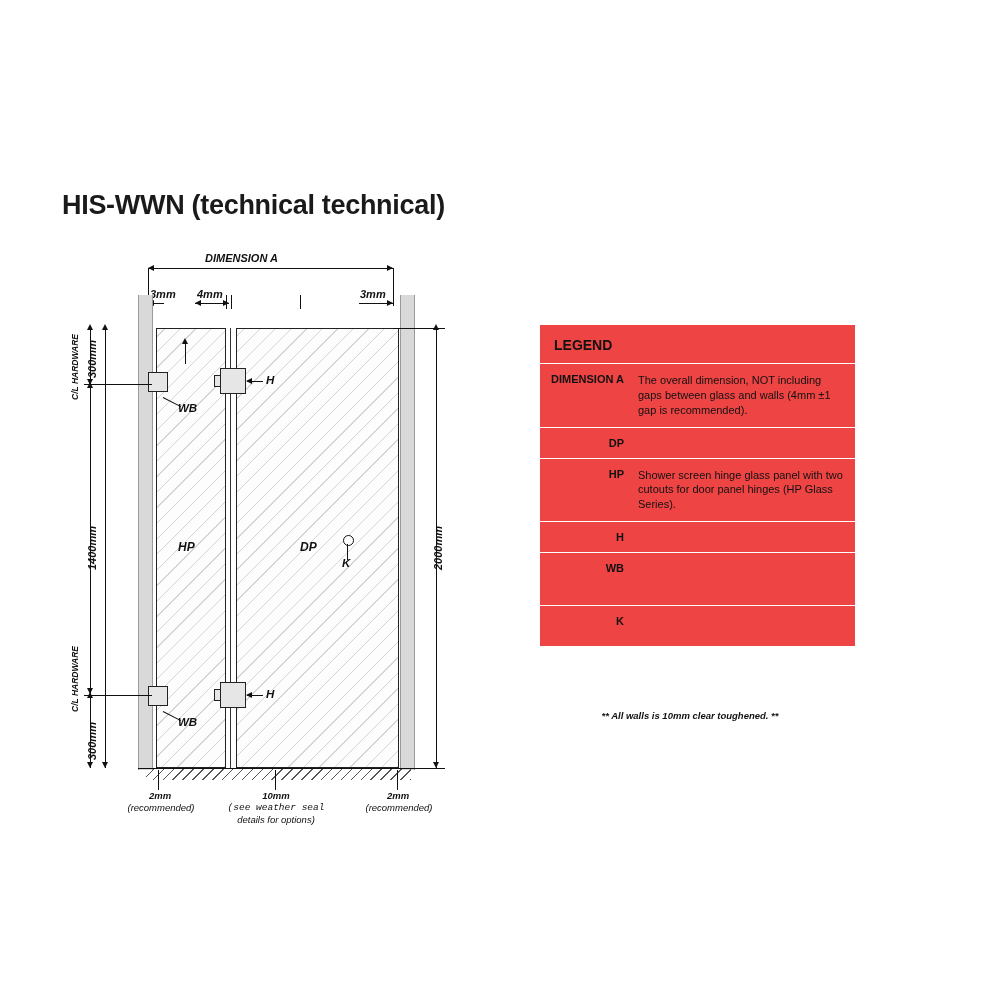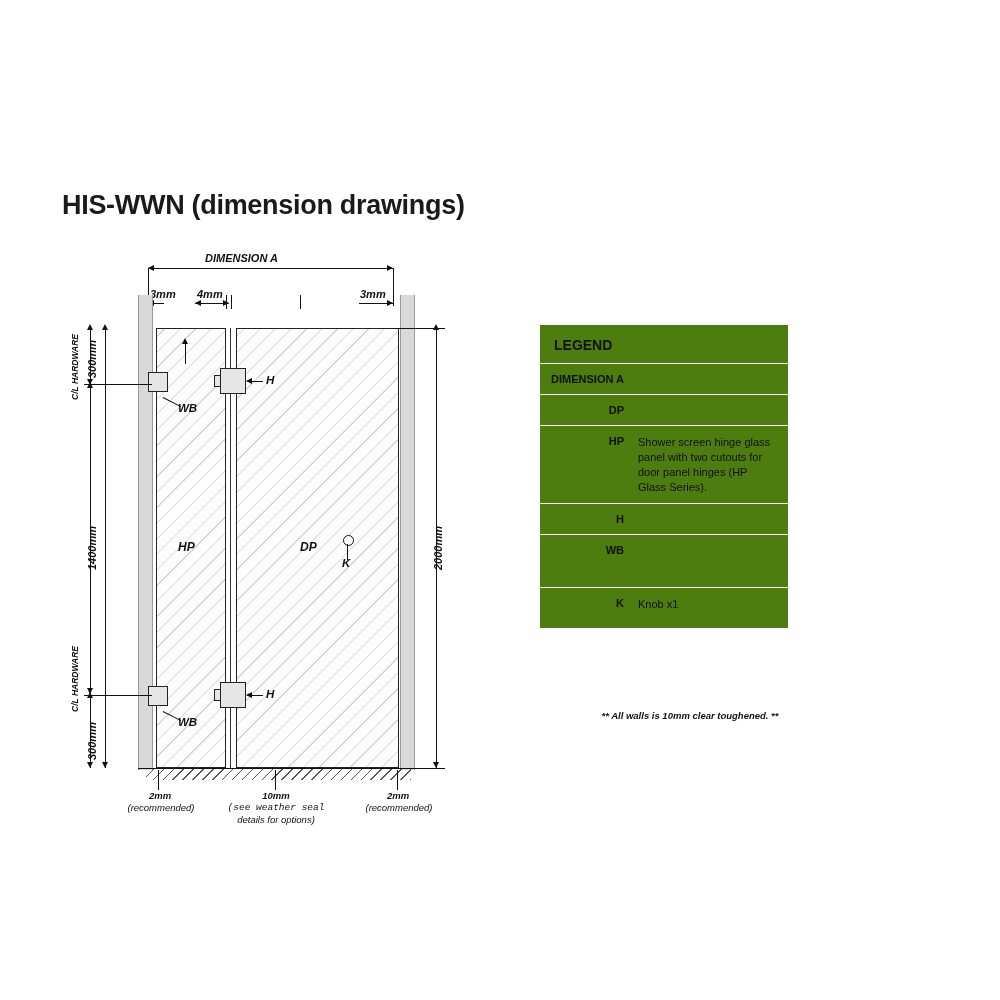--- a/index.html
+++ b/index.html
@@ -239,22 +239,22 @@
     color: #111;
     white-space: nowrap;
     text-align: center;
   }
 
   
   #legend {
     position: absolute;
     left: 540px;
     top: 325px;
-    width: 248px;
-    background: #4d7c0f;
+    width: 315px;
+    background: #ef4444;
     font-size: 11px;
   }
   #legend-title {
     font-size: 14px;
     font-weight: bold;
     padding: 12px 14px 10px 14px;
     border-bottom: 1px solid #ffffff;
   }
   .legend-row {
     display: flex;
@@ -288,21 +288,21 @@
     text-align: center;
     font-size: 9.5px;
     font-style: italic;
     font-weight: bold;
     color: #111;
   }
 </style>
 </head>
 <body>
 
-<div id="page-title">HIS-WWN (dimension drawings)</div>
+<div id="page-title">HIS-WWN (technical technical)</div>
 
 <div id="drawing">
 
   <div class="dim-h" style="left:88px; top:18px; width:245px;"></div>
   <div class="arrow-l" style="left:88px; top:14.5px;"></div>
   <div class="arrow-r" style="left:327px; top:14.5px;"></div>
   <div class="tick-v" style="left:88px; top:18px; height:38px;"></div>
   <div class="tick-v" style="left:333px; top:18px; height:38px;"></div>
   <div class="dim-text" style="left:145px; top:2px;">DIMENSION A</div>
 
@@ -404,33 +404,33 @@
   <div class="dim-v" style="left:337px; top:520px; height:20px;"></div>
   <div class="note-text" style="left:316px; top:540px; width:44px; font-weight:bold;">2mm</div>
   <div class="note-text" style="left:300px; top:552px; width:78px;">(recommended)</div>
 </div>
 
 <div id="legend">
   <div id="legend-title">LEGEND</div>
 
   <div class="legend-row">
     <div class="legend-key">DIMENSION A</div>
+    <div class="legend-desc">The overall dimension, NOT including gaps between glass and walls (4mm ±1 gap is recommended).</div>
   </div>
   <div class="legend-row">
     <div class="legend-key">DP</div>
   </div>
   <div class="legend-row">
     <div class="legend-key">HP</div>
     <div class="legend-desc">Shower screen hinge glass panel with two cutouts for door panel hinges (HP Glass Series).</div>
   </div>
   <div class="legend-row">
     <div class="legend-key">H</div>
   </div>
   <div class="legend-row tall-wb" style="min-height:52px;">
     <div class="legend-key">WB</div>
   </div>
   <div class="legend-row" style="min-height:40px;">
     <div class="legend-key">K</div>
-    <div class="legend-desc">Knob x1</div>
   </div>
 </div>
 
 <div id="legend-footnote">** All walls is 10mm clear toughened. **</div>
 
 </body></html>

